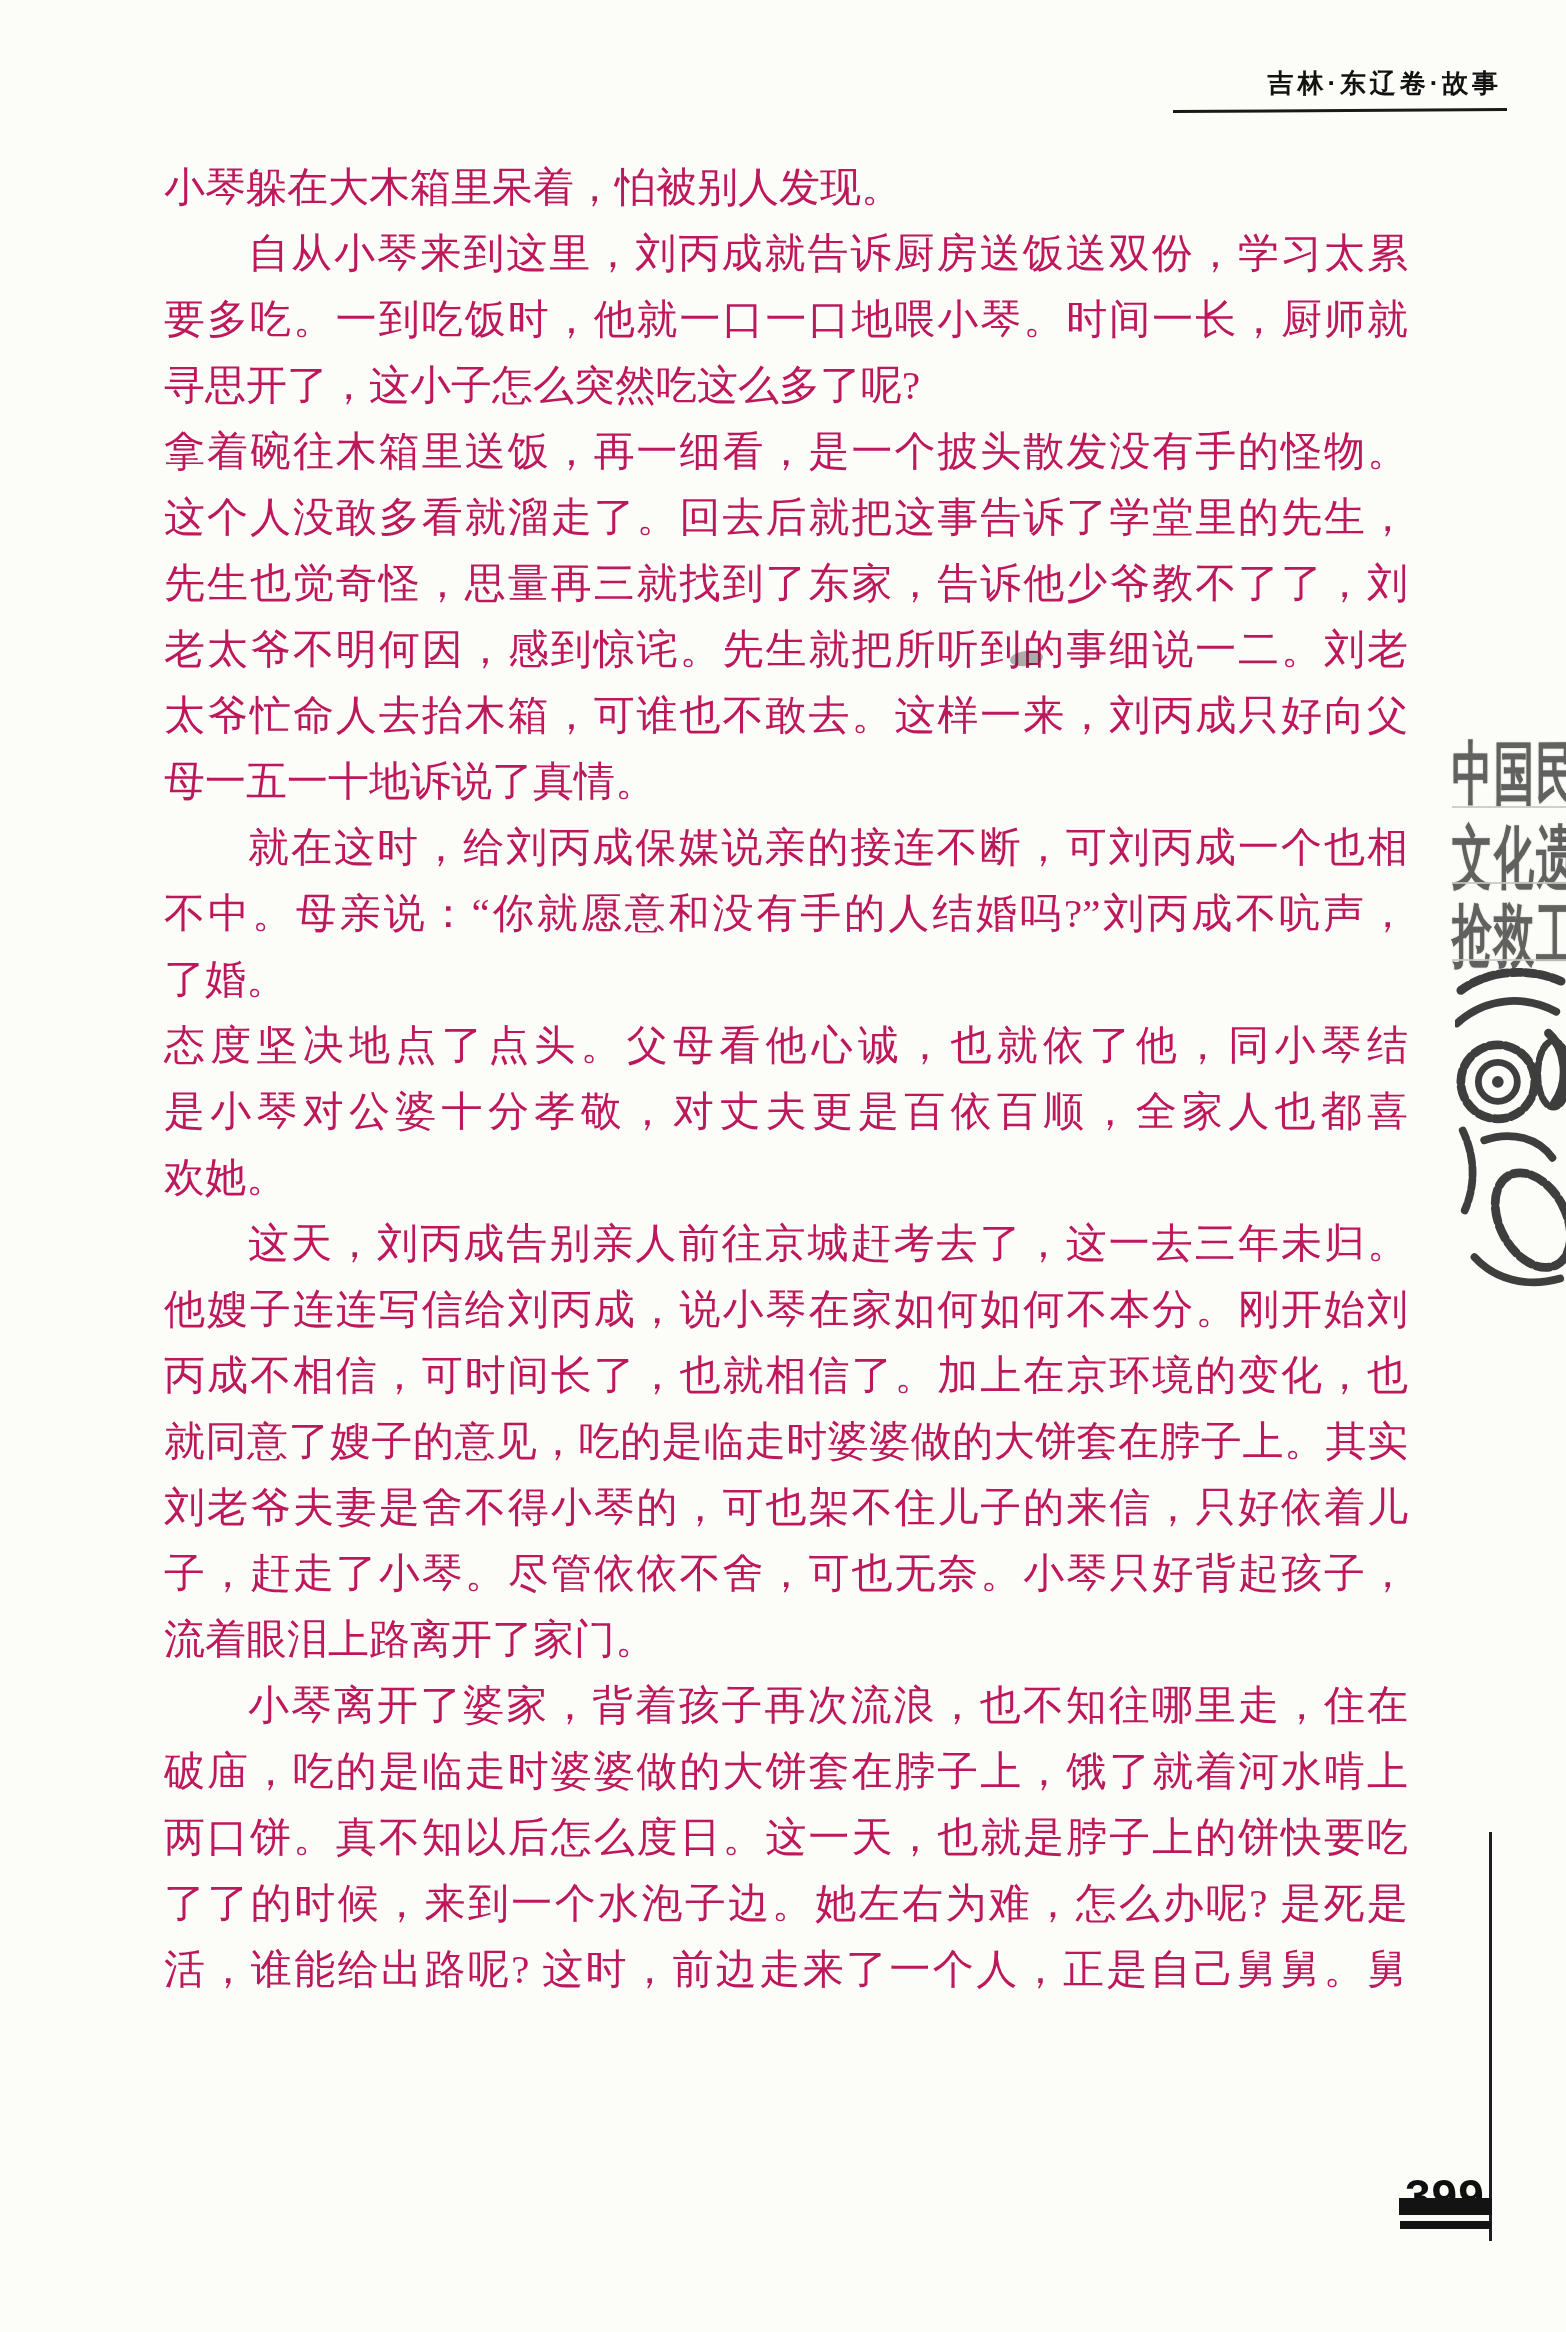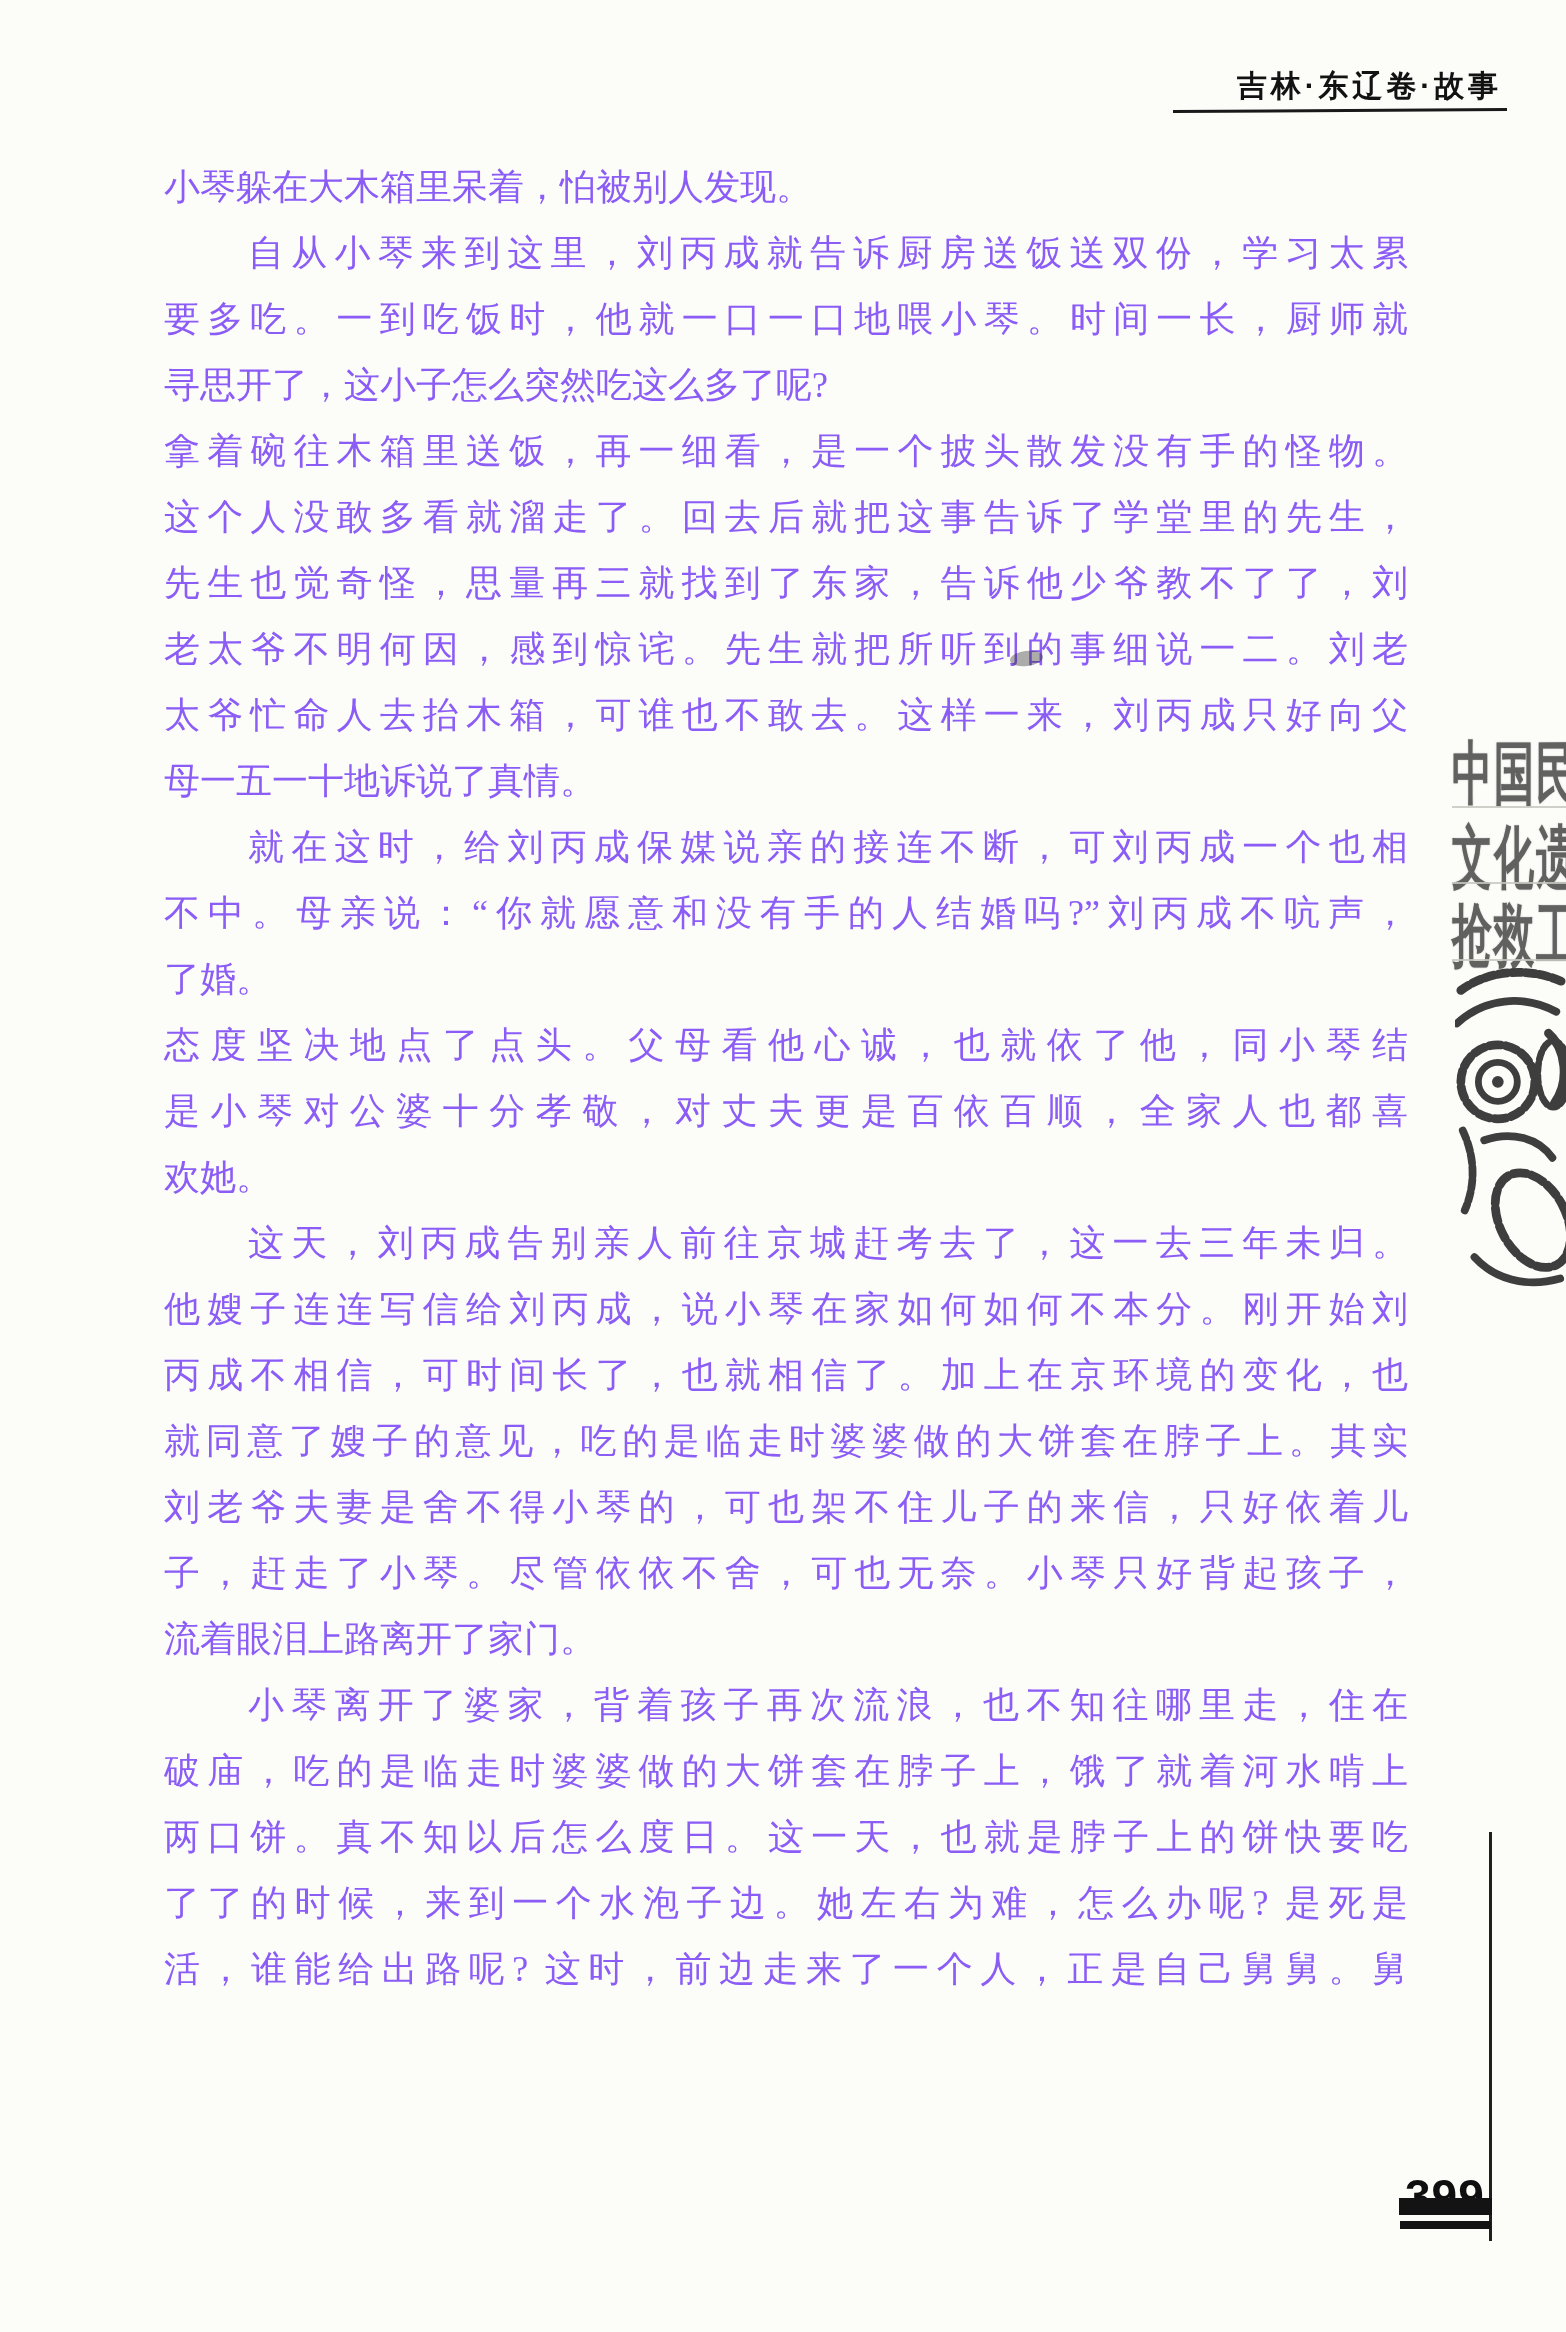--- a/index.html
+++ b/index.html
@@ -6,35 +6,35 @@
   #page{
     position:relative; width:1566px; height:2333px;
     background:#fcfcf9; overflow:hidden;
     font-family:"Liberation Serif", serif;
     color:#1c1c1c;
   }
   
   .header-title{
     position:absolute; top:66px; right:64px;
     font-family:"Liberation Sans", sans-serif;
-    font-size:30px; font-weight:bold; letter-spacing:3.9px; color:#121212;
+    font-size:26px; font-weight:bold; letter-spacing:3.9px; color:#121212;
     white-space:nowrap;
     text-align:right;
   }
   .header-underline{
     position:absolute; top:109px; left:1173px; width:334px; height:2.9px;
     background:#191919; transform:rotate(-0.35deg);
   }
   
   .body-text{
     position:absolute; left:164px; top:154px; width:1244px;
   }
   .line{
-    height:66px; line-height:66px; font-size:36px;
-    color:#8b5cf6; white-space:nowrap;
+    height:66px; line-height:66px; font-size:41px;
+    color:#be185d; white-space:nowrap;
     text-align:justify; text-align-last:justify;
     text-justify:inter-character;
   }
   .line.pend{ text-align-last:left; white-space:normal; }
   .line.indent{ text-indent:84px; }
   
   .ink-smudge{
     position:absolute; left:1010px; top:651px; width:33px; height:14.6px;
     background:#2a2a2a; border-radius:50%; opacity:.38; transform:rotate(-7deg);
   }

